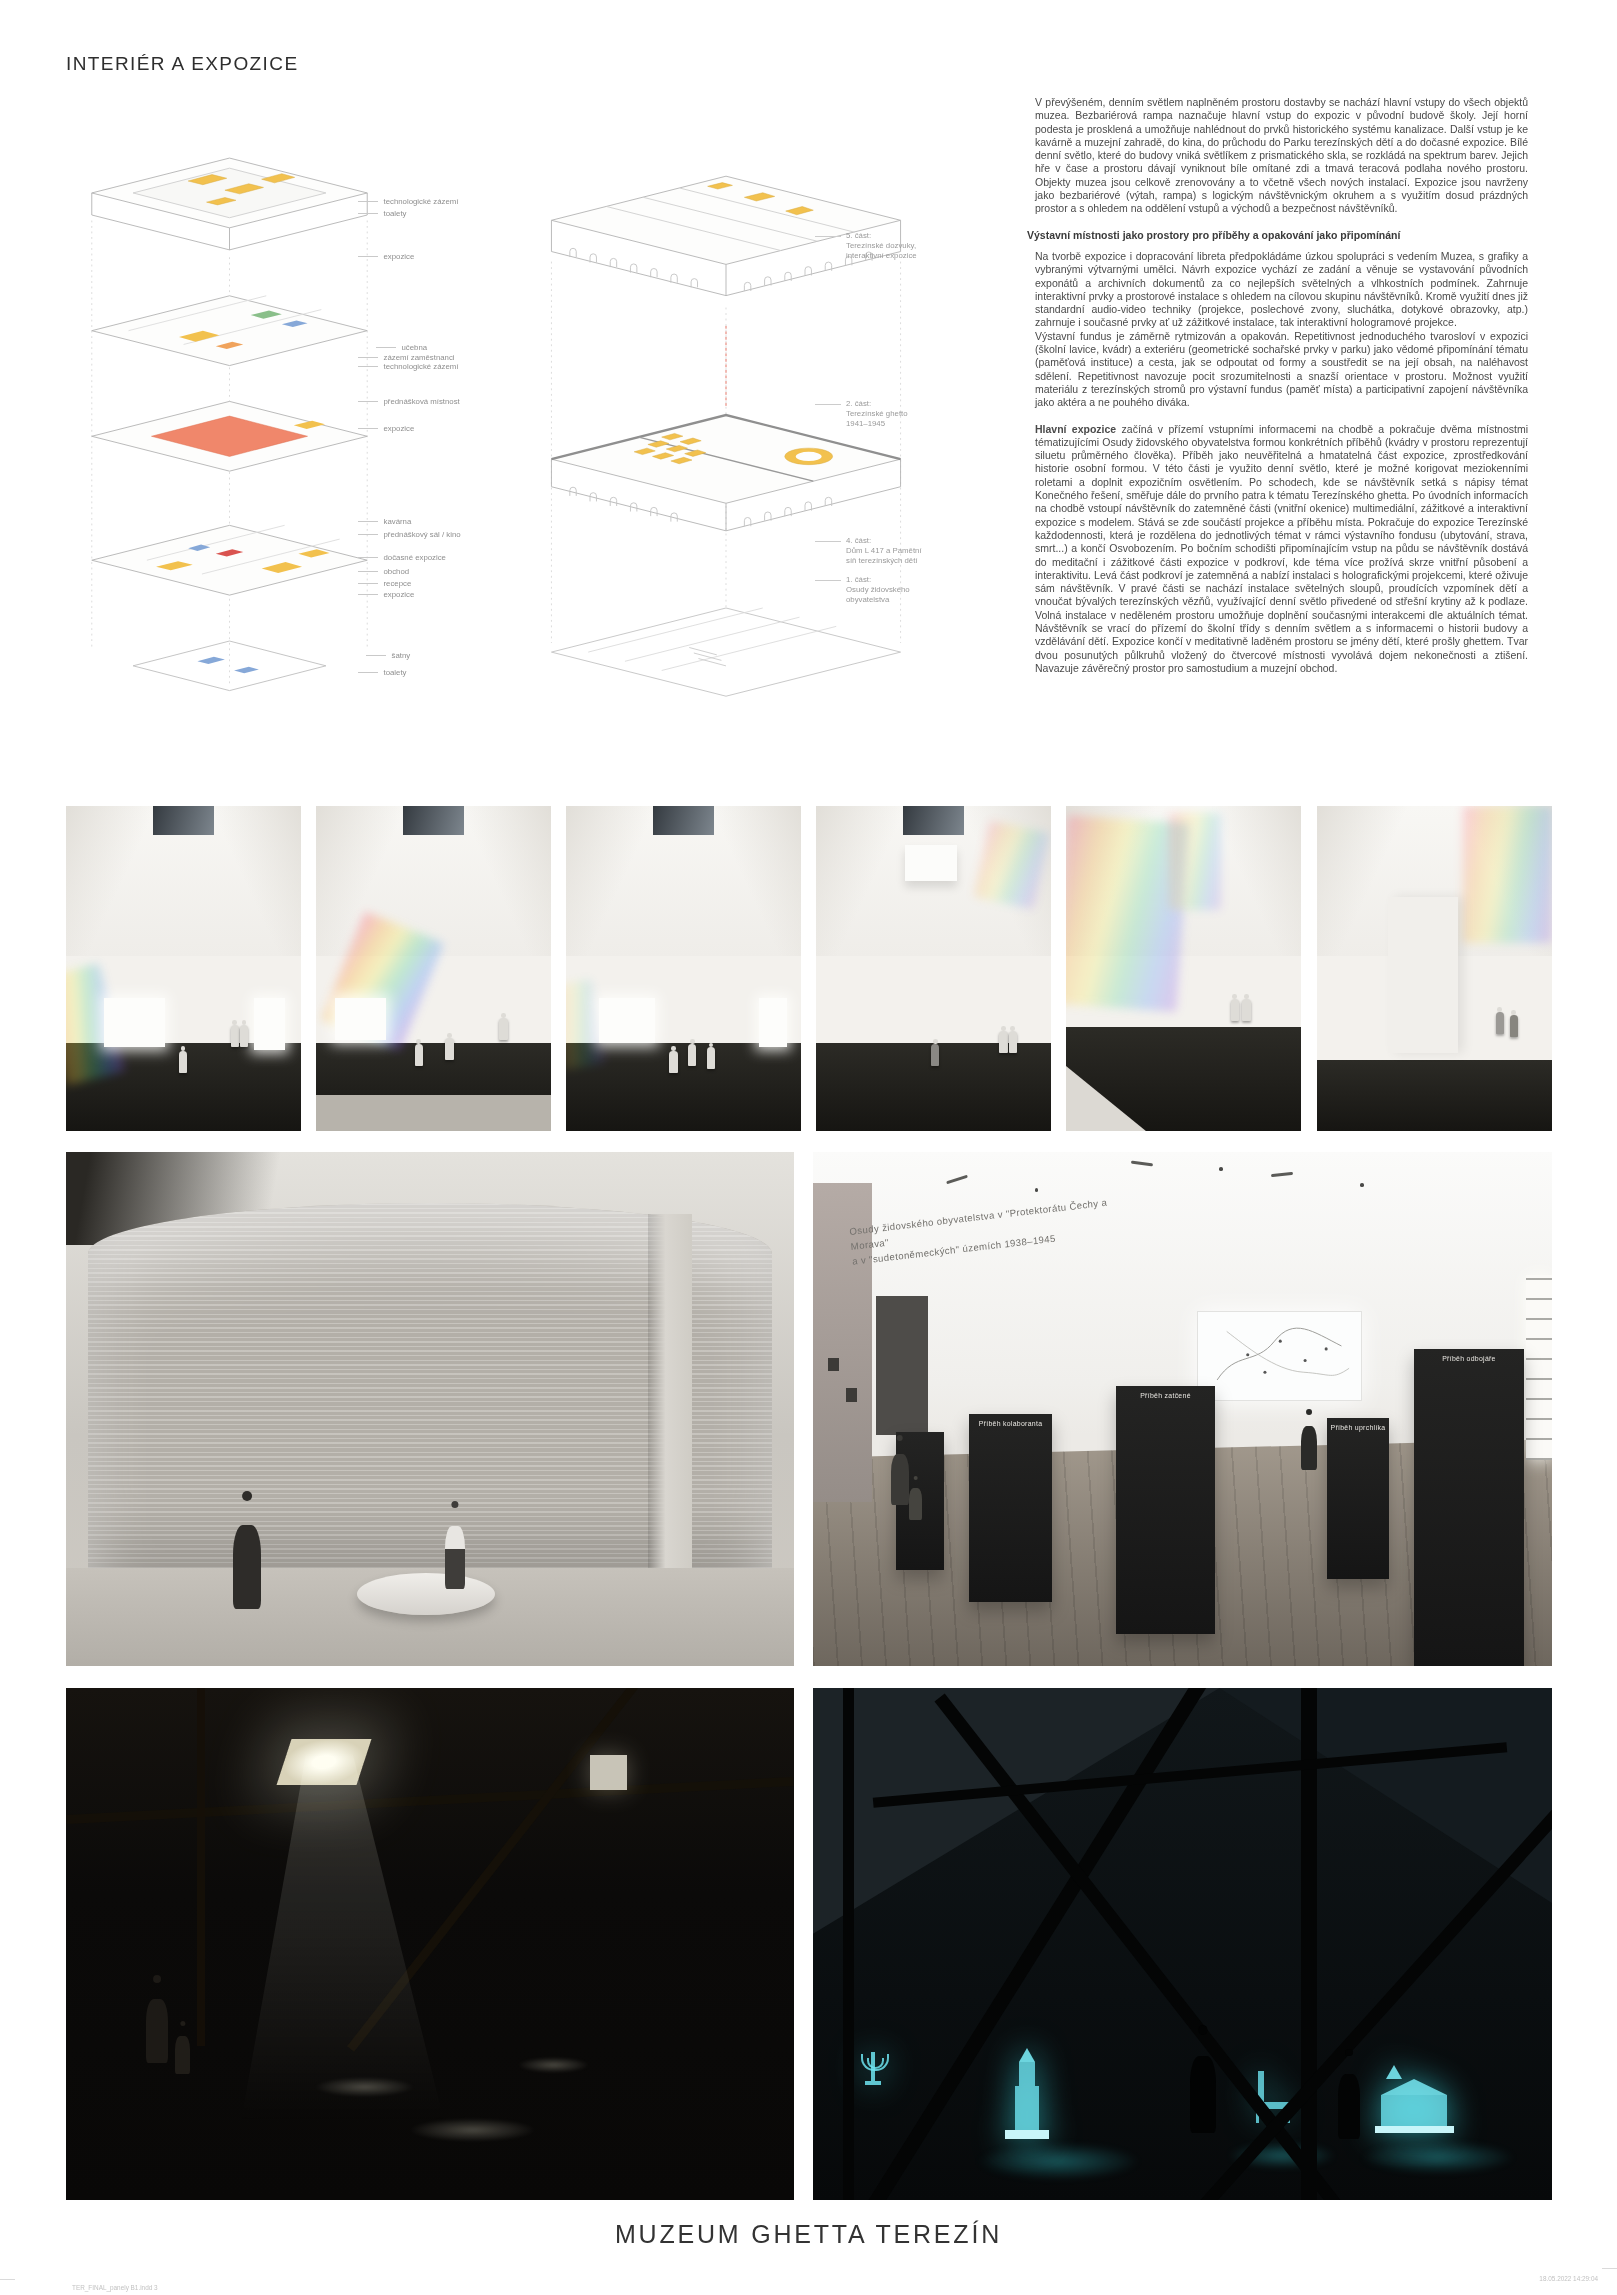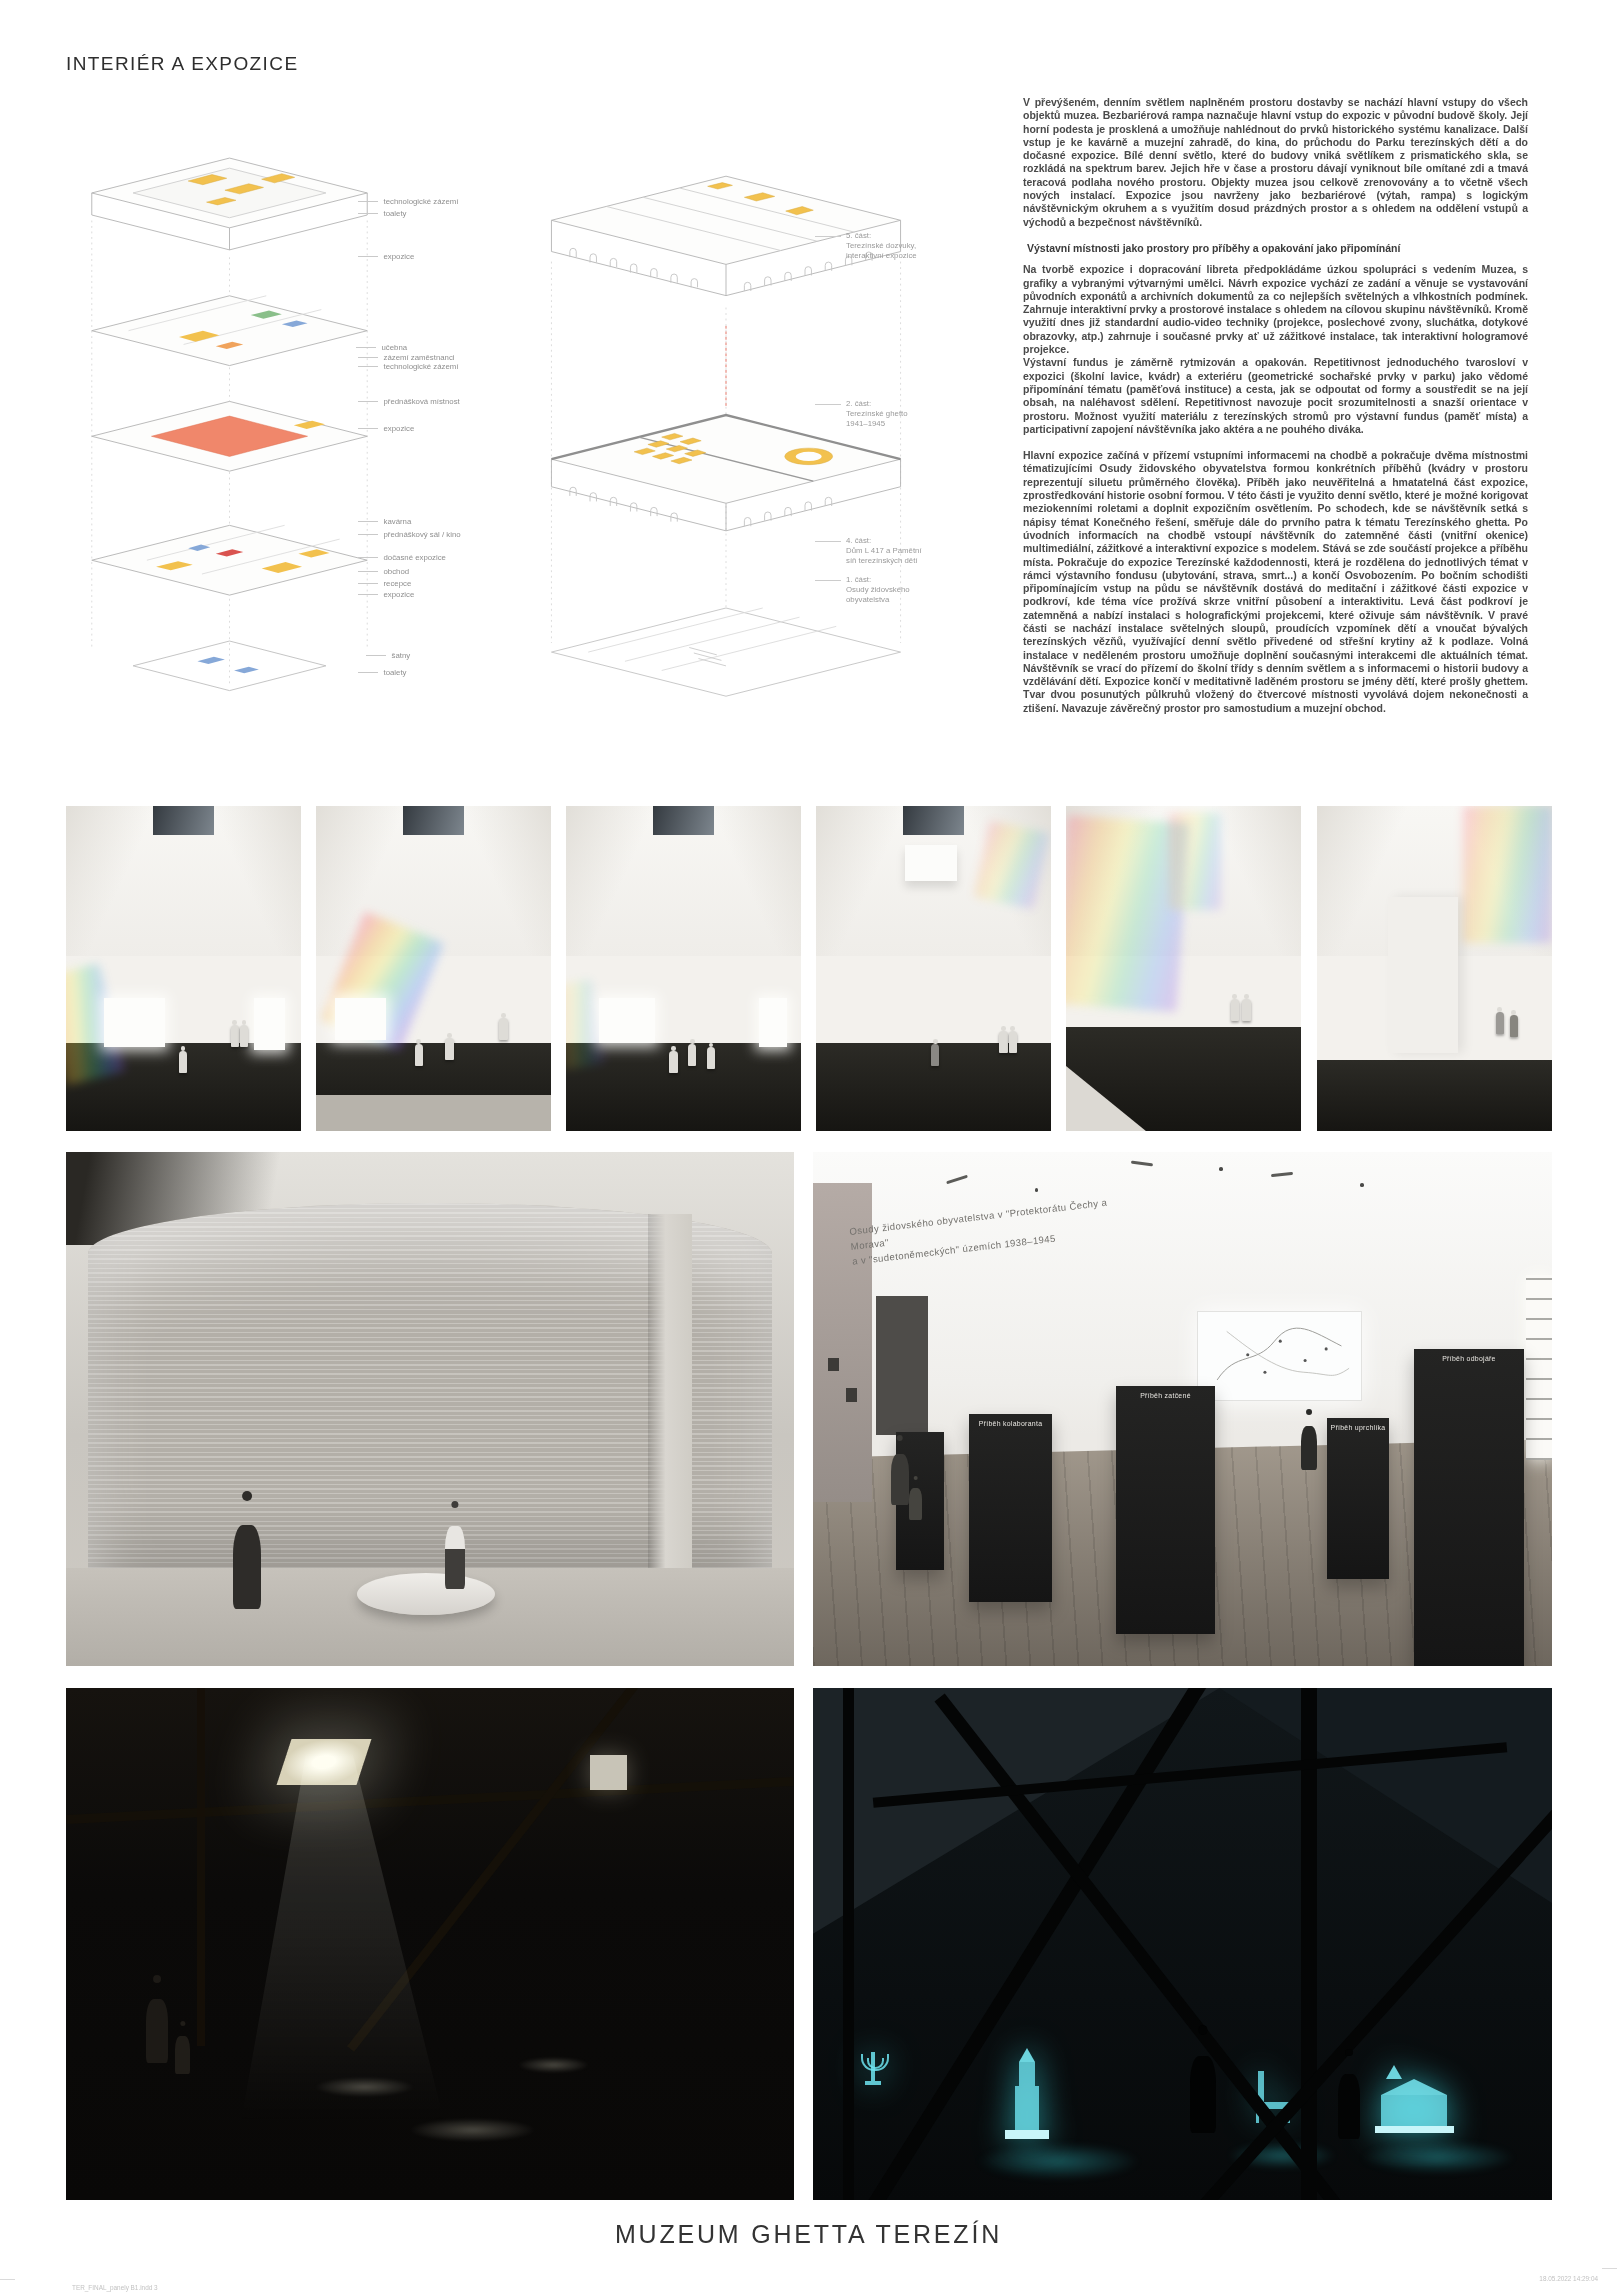--- a/index.html
+++ b/index.html
@@ -14,21 +14,21 @@
   .axsvg{position:absolute;}
   .axlabel{position:absolute;font-size:7.8px;color:#8f8f8f;white-space:nowrap;}
   .axlabel::before{content:"";display:inline-block;width:20px;height:0.9px;background:#c9c9c9;vertical-align:middle;margin-right:5.5px;}
   .axpart{position:absolute;font-size:7.8px;color:#9a9a9a;line-height:1.3;}
   .axpart::before{content:"";position:absolute;left:-31px;top:4.6px;width:26px;height:0.9px;background:#cccccc;}
   .axpart span{display:block;}
 
   
   .article{position:absolute;left:1019px;top:96px;width:509px;font-size:10.5px;line-height:13.3px;
            color:#4a4a4a;text-align:justify;}
-  .article p{margin:0 0 13px 4px;font-weight:bold;}
+  .article p{margin:0 0 13px 16px;}
   .article h3{font-size:10.5px;line-height:13.3px;margin:8px;color:#3a3a3a;}
 
   
   .card{position:absolute;top:806px;width:235px;height:325px;overflow:hidden;background:#f3f1ed;}
   .slope{position:absolute;top:0;left:0;right:0;height:46%;
          background:linear-gradient(115deg,#e1ded8 0%,rgba(0,0,0,0) 30%),
                     linear-gradient(245deg,#e1ded8 0%,rgba(0,0,0,0) 30%),
                     linear-gradient(#f8f7f4,#efede9);}
   .sky{position:absolute;top:0;left:37%;width:26%;height:9%;background:linear-gradient(105deg,#343a40,#7d868e);}
   .flr{position:absolute;left:0;right:0;bottom:0;height:27%;background:linear-gradient(#2c2b26,#161512);}
@@ -171,21 +171,21 @@
     <path d="M120,452 l14,-4 l10,3 l-14,4 Z" fill="#86a8d8"></path>
 
     <path d="M60,580 L165,553 L270,580 L165,607 Z" fill="none" stroke="#c0c0c0"></path>
     <path d="M130,575 l18,-5 l12,3 l-18,5 Z" fill="#86a8d8"></path>
     <path d="M170,585 l16,-4 l11,3 l-16,4 Z" fill="#86a8d8"></path>
   </svg>
 
   <div class="axlabel" style="left:358px;top:197px">technologické zázemí</div>
   <div class="axlabel" style="left:358px;top:209px">toalety</div>
   <div class="axlabel" style="left:358px;top:252px">expozice</div>
-  <div class="axlabel" style="left:356px;top:343px">učebna</div>
+  <div class="axlabel" style="left:376px;top:343px">učebna</div>
   <div class="axlabel" style="left:358px;top:353px">zázemí zaměstnanci</div>
   <div class="axlabel" style="left:358px;top:362px">technologické zázemí</div>
   <div class="axlabel" style="left:358px;top:397px">přednášková místnost</div>
   <div class="axlabel" style="left:358px;top:424px">expozice</div>
   <div class="axlabel" style="left:358px;top:517px">kavárna</div>
   <div class="axlabel" style="left:358px;top:530px">přednáškový sál / kino</div>
   <div class="axlabel" style="left:358px;top:553px">dočasné expozice</div>
   <div class="axlabel" style="left:358px;top:567px">obchod</div>
   <div class="axlabel" style="left:358px;top:579px">recepce</div>
   <div class="axlabel" style="left:358px;top:590px">expozice</div>

